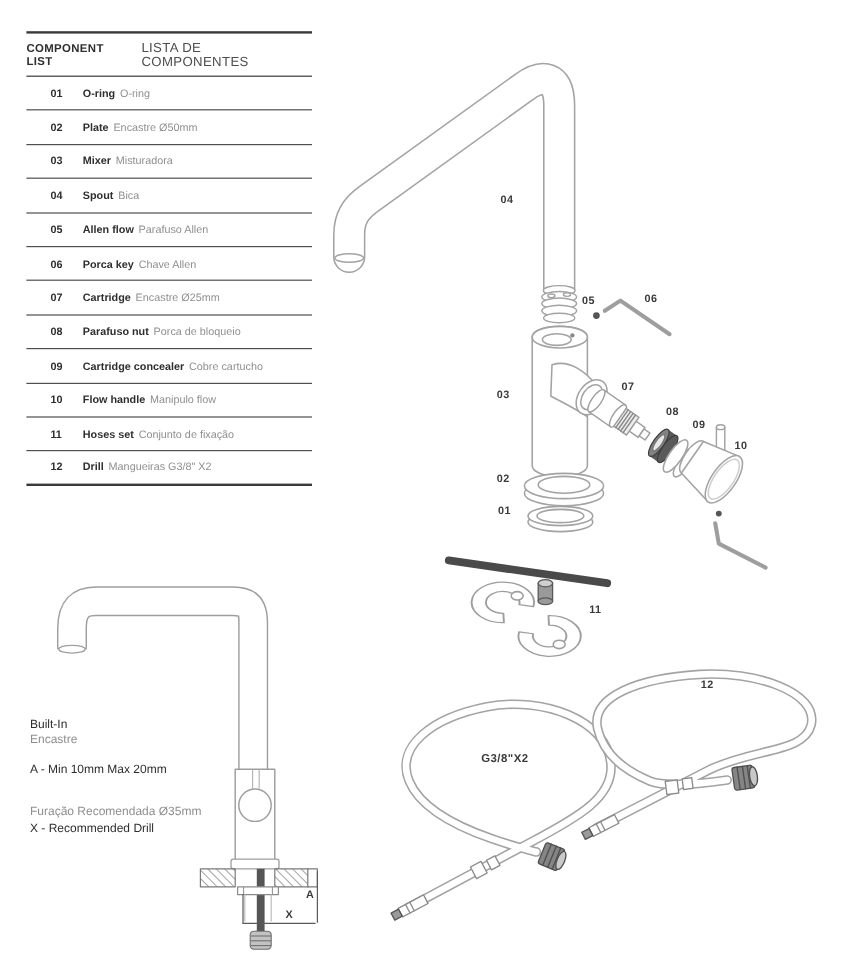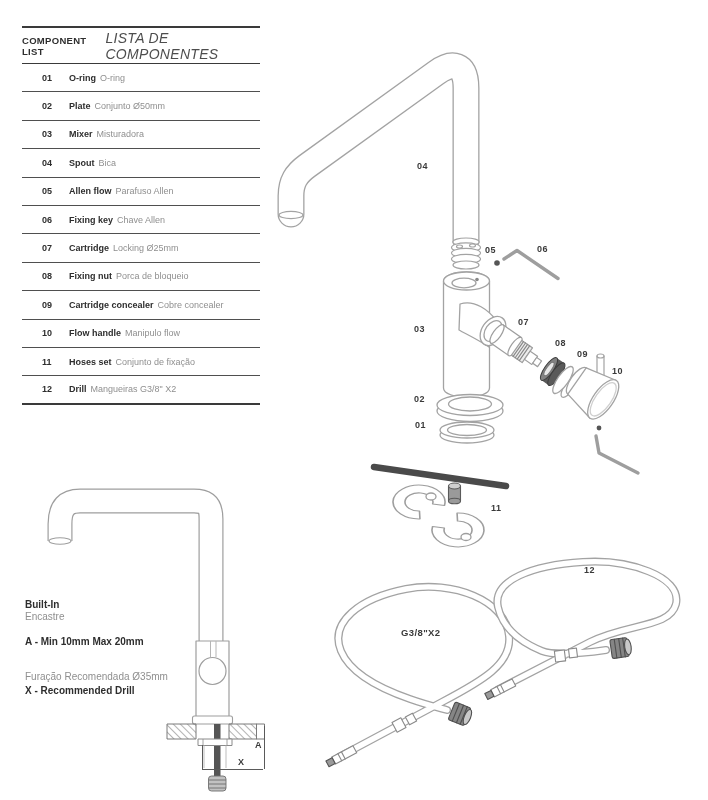--- a/index.html
+++ b/index.html
@@ -5,35 +5,35 @@
   html,body{margin:0;padding:0;background:#fff;}
   .page{position:relative;width:708px;height:800px;background:#ffffff;
         font-family:"Liberation Sans",sans-serif;overflow:hidden;}
   .art{position:absolute;left:0;top:0;}
 
   
   .clist{position:absolute;left:22px;top:26px;width:238px;border-top:2.5px solid #3a3a3a;}
   .clist-header{height:35px;display:flex;align-items:center;gap:7px;
                 border-bottom:1.6px solid #3a3a3a;}
   .t-en{font-weight:bold;font-size:9.5px;color:#2e2e2e;letter-spacing:.3px;}
-  .t-pt{font-size:14px;color:#4d4d4d;letter-spacing:.3px;font-style:italic;}
+  .t-pt{font-size:11px;color:#4d4d4d;letter-spacing:.3px;}
   .crow{height:28.4px;display:flex;align-items:center;border-bottom:1.2px solid #4f4f4f;
         font-size:9px;box-sizing:border-box;}
   .crow:last-child{border-bottom:2px solid #3a3a3a;}
   .crow .num{font-weight:bold;color:#2e2e2e;margin-left:20px;width:15px;}
   .crow .nm{font-weight:bold;color:#2e2e2e;margin-left:12px;white-space:pre;}
   .crow .ds{color:#8f8f8f;margin-left:4px;white-space:pre;}
 
   
   .plabel{position:absolute;font-weight:bold;font-size:9px;color:#3a3a3a;letter-spacing:.4px;}
   .plabel.big{font-size:9.5px;}
 
   
   .bi-txt{position:absolute;left:25px;font-size:10px;white-space:pre;}
-  .bi-b{font-weight:bold;color:#2e2e2e;}
+  .bi-b{font-weight:normal;color:#2e2e2e;}
   .bi-g{color:#8f8f8f;}
   .dimlabel{position:absolute;font-weight:bold;font-size:9px;color:#3b3b3b;}
 </style>
 </head>
 <body>
 
 <div class="page">
 
   <svg class="art" width="708" height="800" viewBox="0 0 708 800">
     <defs>
@@ -237,56 +237,56 @@
       <span class="t-pt">LISTA DE COMPONENTES</span>
     </div>
     <div class="crow">
         <span class="num">01</span>
         <span class="nm">O-ring</span>
         <span class="ds">O-ring</span>
       </div>
     <div class="crow">
         <span class="num">02</span>
         <span class="nm">Plate</span>
-        <span class="ds">Conjunto Ø50mm</span>
+        <span class="ds">Encastre Ø50mm</span>
       </div>
     <div class="crow">
         <span class="num">03</span>
         <span class="nm">Mixer</span>
         <span class="ds">Misturadora</span>
       </div>
     <div class="crow">
         <span class="num">04</span>
         <span class="nm">Spout</span>
         <span class="ds">Bica</span>
       </div>
     <div class="crow">
         <span class="num">05</span>
         <span class="nm">Allen flow</span>
         <span class="ds">Parafuso Allen</span>
       </div>
     <div class="crow">
         <span class="num">06</span>
-        <span class="nm">Fixing key</span>
+        <span class="nm">Porca key</span>
         <span class="ds">Chave Allen</span>
       </div>
     <div class="crow">
         <span class="num">07</span>
         <span class="nm">Cartridge</span>
-        <span class="ds">Locking Ø25mm</span>
+        <span class="ds">Encastre Ø25mm</span>
       </div>
     <div class="crow">
         <span class="num">08</span>
-        <span class="nm">Fixing nut</span>
+        <span class="nm">Parafuso nut</span>
         <span class="ds">Porca de bloqueio</span>
       </div>
     <div class="crow">
         <span class="num">09</span>
         <span class="nm">Cartridge concealer</span>
-        <span class="ds">Cobre concealer</span>
+        <span class="ds">Cobre cartucho</span>
       </div>
     <div class="crow">
         <span class="num">10</span>
         <span class="nm">Flow handle</span>
         <span class="ds">Manipulo flow</span>
       </div>
     <div class="crow">
         <span class="num">11</span>
         <span class="nm">Hoses set</span>
         <span class="ds">Conjunto de fixação</span>

